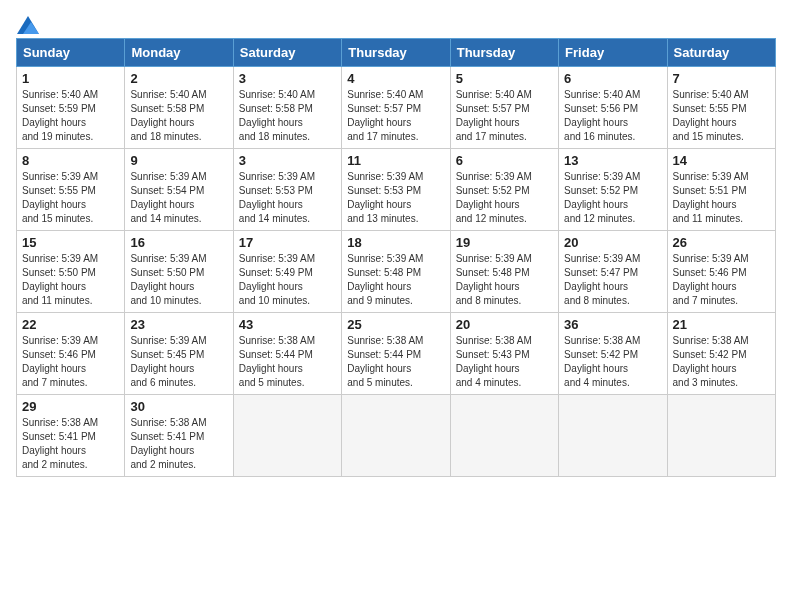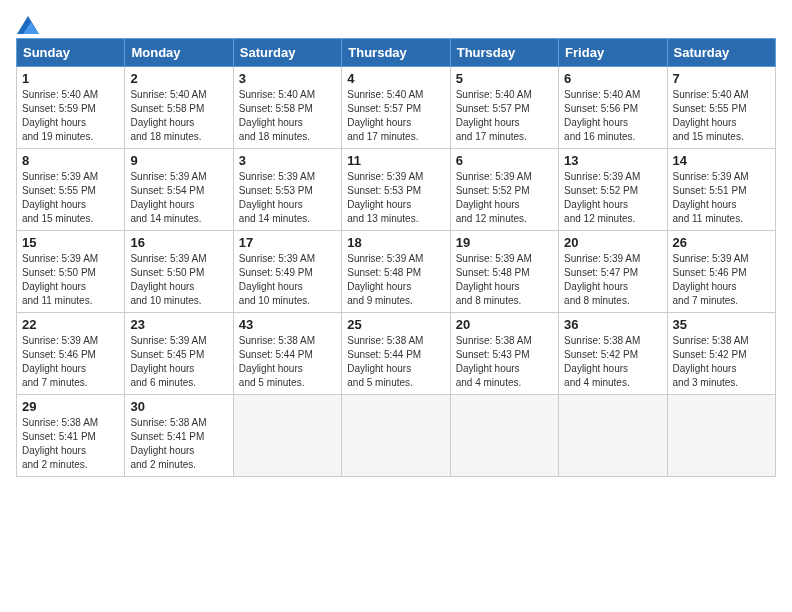--- a/index.html
+++ b/index.html
@@ -353,21 +353,21 @@
         <td>
     <span class="day-num">36</span>
     <div class="cell-content">
       Sunrise: 5:38 AM<br>
       Sunset: 5:42 PM<br>
       Daylight hours<br>
       and 4 minutes.
     </div>
   </td>
         <td>
-    <span class="day-num">35</span>
+    <span class="day-num">21</span>
     <div class="cell-content">
       Sunrise: 5:38 AM<br>
       Sunset: 5:42 PM<br>
       Daylight hours<br>
       and 3 minutes.
     </div>
   </td>
       </tr>
       <tr class="last-row">
         <td>

